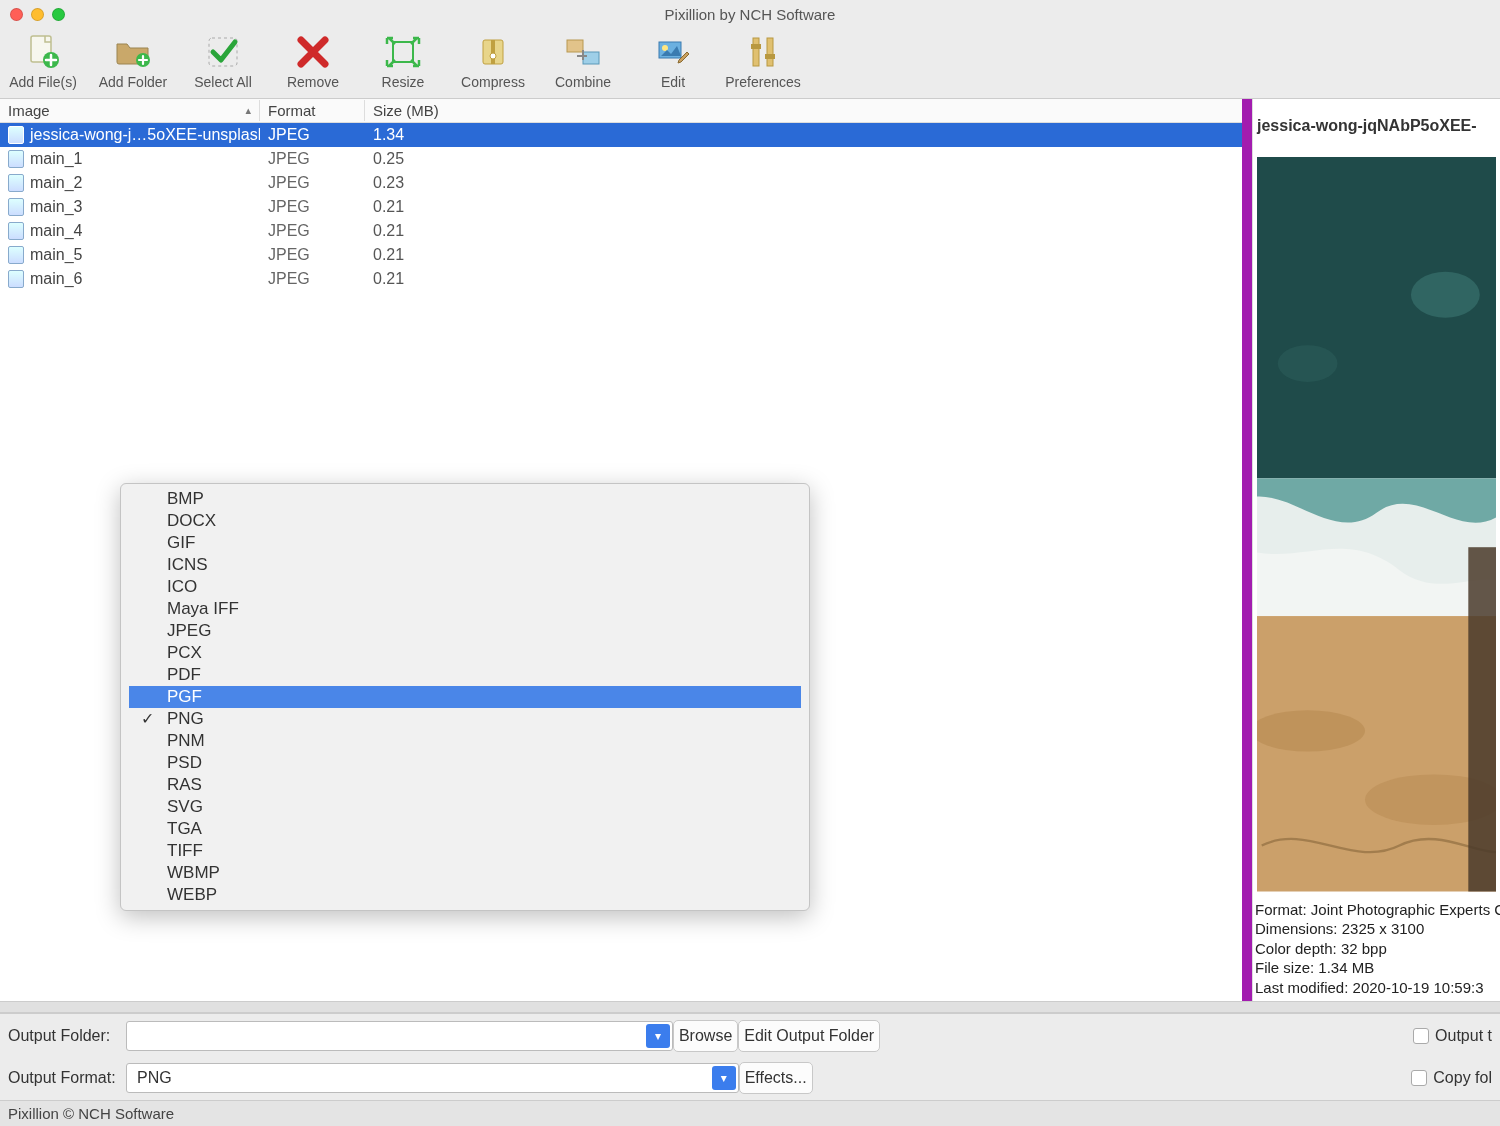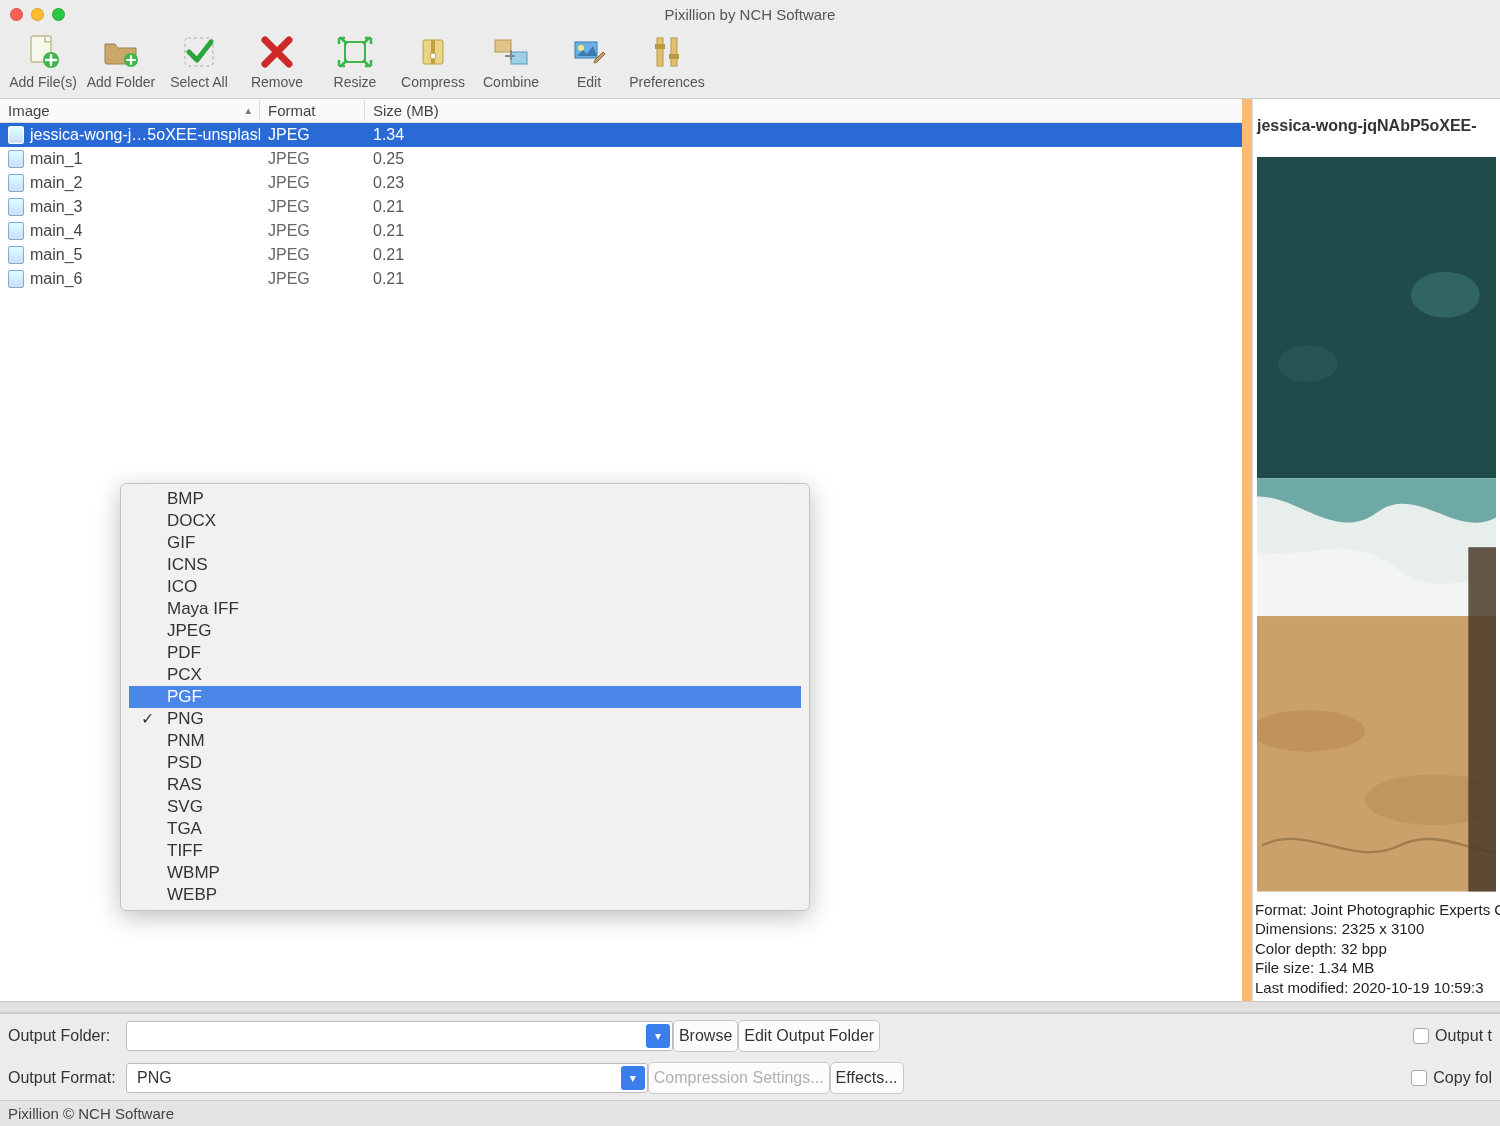--- a/index.html
+++ b/index.html
@@ -7,26 +7,26 @@
   .window { width: 1500px; height: 1126px; display: flex; flex-direction: column; background: #ececec; }
   
   .titlebar { height: 28px; display: flex; align-items: center; padding: 8px 10px; position: relative; }
   .traffic { display: flex; gap: 8px; align-items: center; }
   .tl { width: 13px; height: 13px; border-radius: 50%; border: 1px solid rgba(0,0,0,0.15); }
   .tl.red { background: #ff5f57; }
   .tl.yellow { background: #ffbd2e; }
   .tl.green { background: #28c940; }
   .title { position: absolute; left: 0; right: 0; text-align: center; font-size: 15px; color: #555; pointer-events: none; }
   
-  .toolbar { display: flex; gap: 0; padding: 4px 4px 6px 4px; background: #ececec; }
+  .toolbar { display: flex; gap: 12px; padding: 4px 4px 6px 4px; background: #ececec; }
   .tbtn { display: flex; flex-direction: column; align-items: center; justify-content: flex-end; width: 78px; padding: 2px 4px; font-size: 14px; color: #555; cursor: pointer; gap: 4px; }
   .tbtn .ico { width: 40px; height: 36px; display:flex; align-items:center; justify-content:center; }
   .tbtn svg { display:block; }
   
-  .main { flex: 1; display: flex; background: #fdba74; border-top: 1px solid #ccc; position: relative; gap: 10px; }
+  .main { flex: 1; display: flex; background: #a21caf; border-top: 1px solid #ccc; position: relative; gap: 10px; }
   .filelist { flex: 1; background: #fff; position: relative; }
   .cols { display:flex; border-bottom: 1px solid #ddd; background:#fafafa; font-size:15px; color:#444; height:24px; align-items:center; user-select:none; }
   .cols .col { padding: 2px 8px; border-right: 1px solid #ddd; display:flex; align-items:center; }
   .cols .col.image { width: 260px; justify-content:space-between; }
   .cols .col.format { width: 105px; }
   .cols .col.size { width: 160px; border-right:none; }
   .rows { }
   .row { display:flex; height:24px; align-items:center; font-size:16px; color:#444; }
   .row.sel { background:#2a6ad6; color:#fff; }
   .row .cell.image { width:260px; padding-left:8px; display:flex; align-items:center; gap:6px; overflow:hidden; white-space:nowrap; }
@@ -266,22 +266,22 @@
     </div>
 
     <div class="popup" id="popup">
         <div class="item">BMP</div>
         <div class="item">DOCX</div>
         <div class="item">GIF</div>
         <div class="item">ICNS</div>
         <div class="item">ICO</div>
         <div class="item">Maya IFF</div>
         <div class="item">JPEG</div>
+        <div class="item">PCX</div>
         <div class="item">PDF</div>
-        <div class="item">PCX</div>
         <div class="item hov">PGF</div>
         <div class="item">PNG<span class="chk">✓</span></div>
         <div class="item">PNM</div>
         <div class="item">PSD</div>
         <div class="item">RAS</div>
         <div class="item">SVG</div>
         <div class="item">TGA</div>
         <div class="item">TIFF</div>
         <div class="item">WBMP</div>
         <div class="item">WEBP</div>
@@ -304,21 +304,20 @@
           <div class="box"></div>
           <span>Output t</span>
         </div>
     </div>
     <div class="bline">
       <div class="lbl">Output Format:</div>
       <div class="combo" style="max-width:680px">
         <span>PNG</span>
           <div class="arrow">▾</div>
       </div>
-      <div class="btn dis">Compression Settings...</div>
       <div class="btn">Effects...</div>
       <div style="flex:1"></div>
       <div class="chk">
           <div class="box"></div>
           <span>Copy fol</span>
         </div>
     </div>
   </div>
 
   <div class="status">Pixillion © NCH Software</div>

